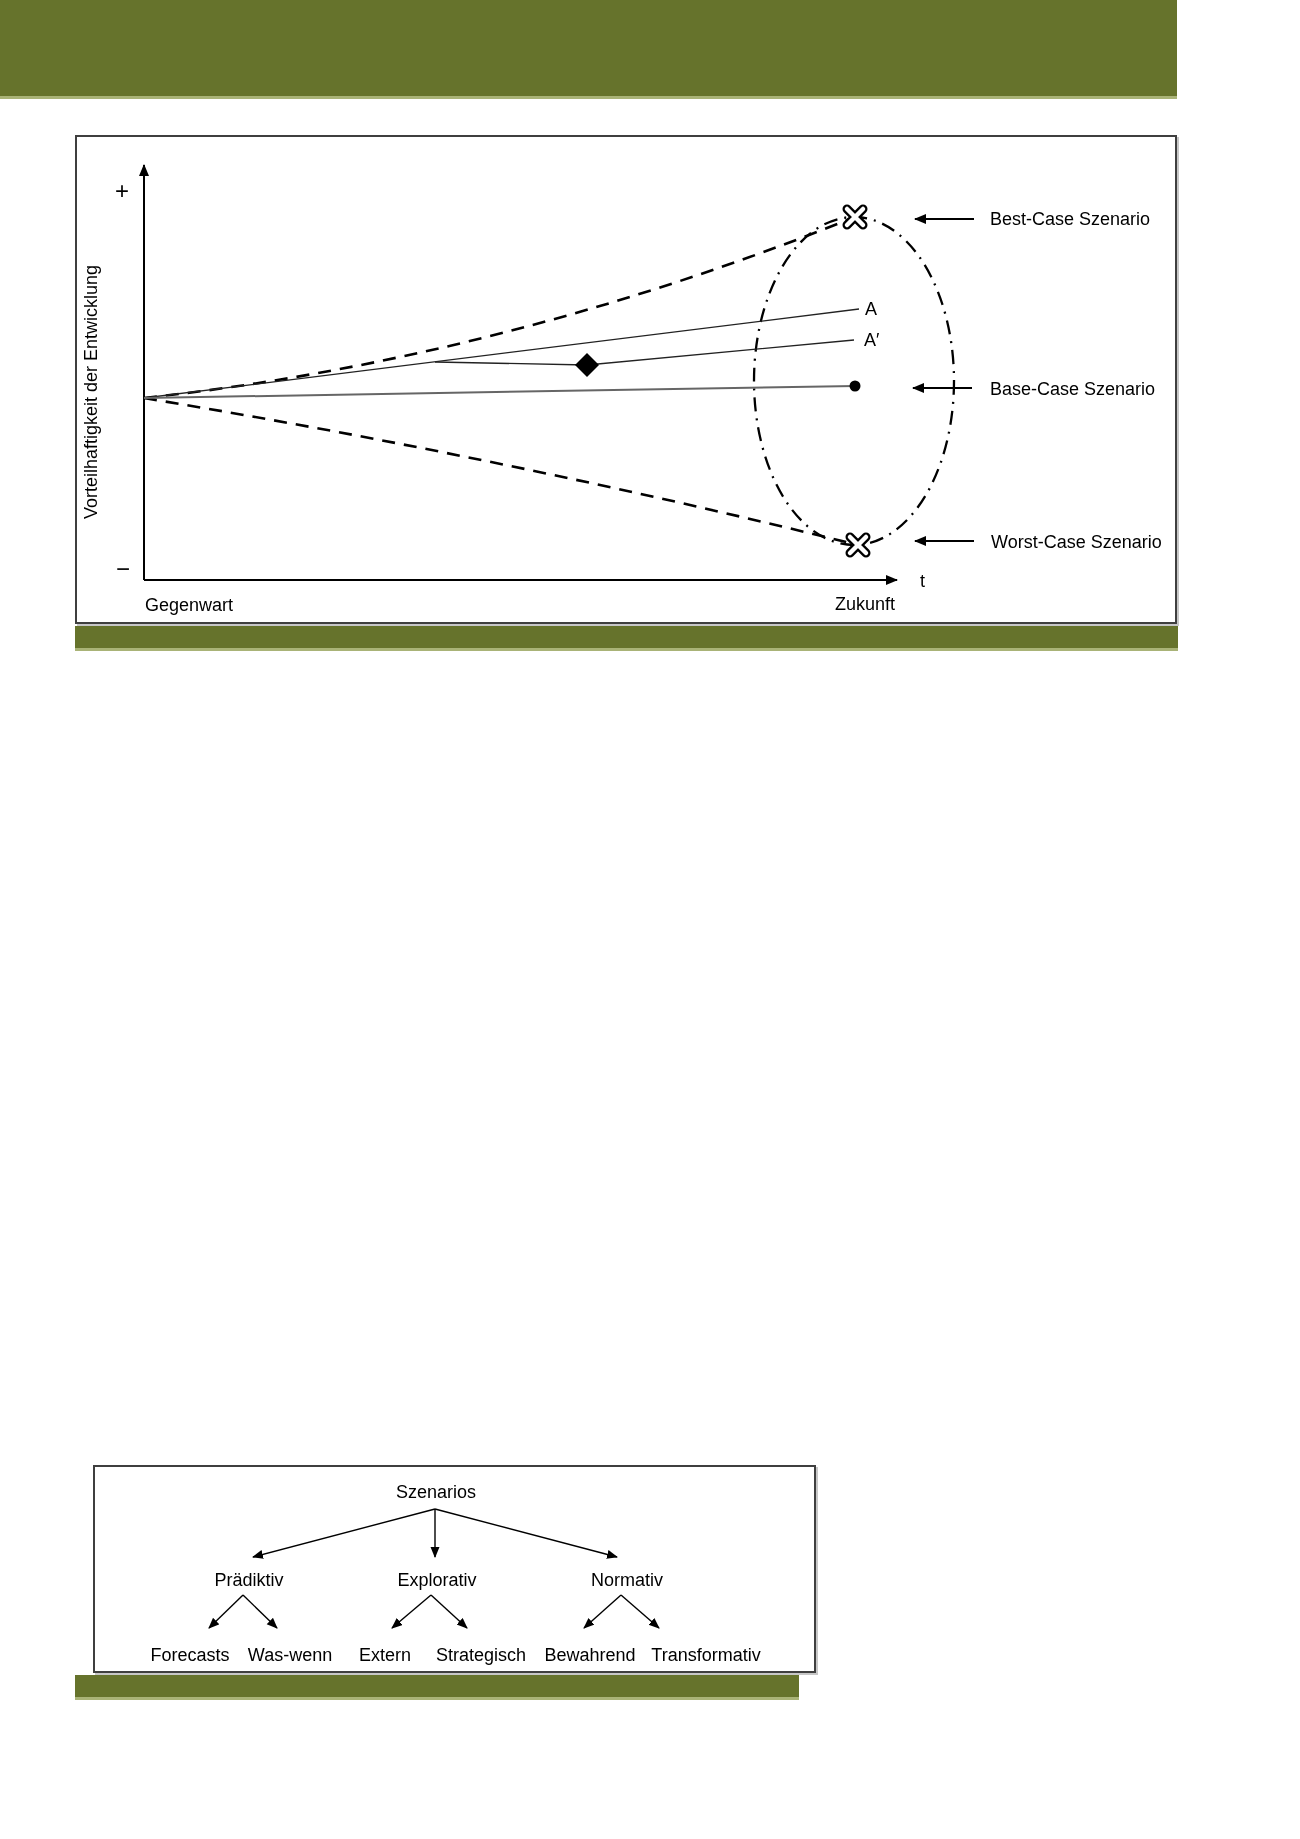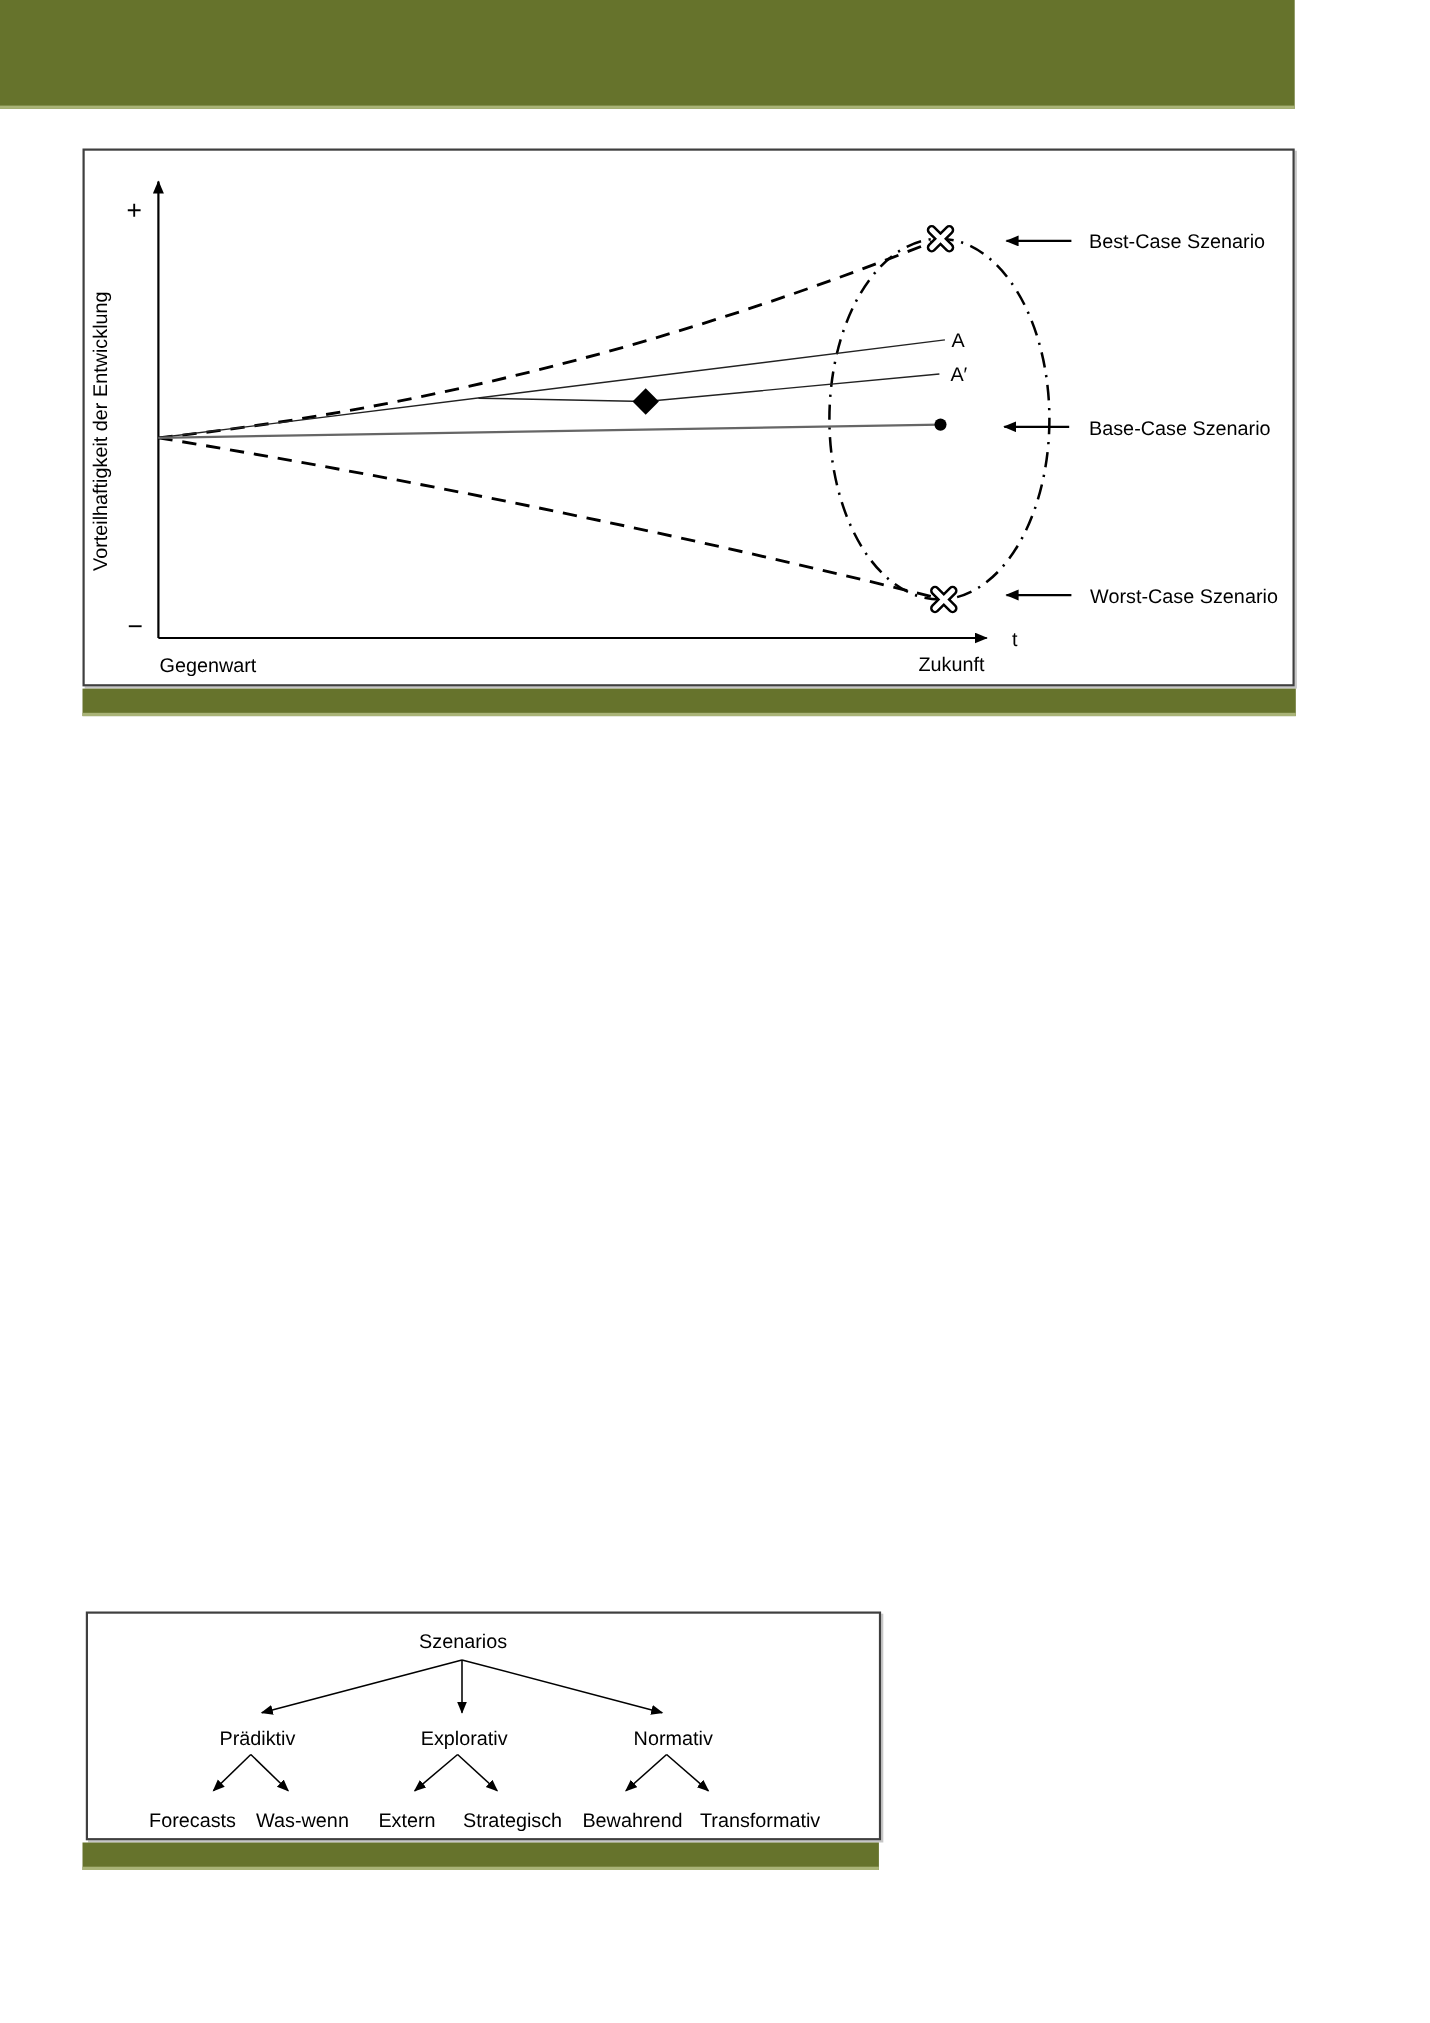--- a/index.html
+++ b/index.html
@@ -19,21 +19,21 @@
   #header-band{ left:0; top:0; width:1177px; height:96px; }
   #fig1-band{ left:75px; top:626px; width:1103px; height:22px; }
   #fig2-band{ left:75px; top:1675px; width:724px; height:22px; }
   .fig-box{
     position:absolute;
     background:#ffffff;
     border:2px solid #3F3F3F;
     box-shadow:2px 2px 0 rgba(130,130,130,0.45);
   }
   #fig1-box{ left:75px; top:135px; width:1098px; height:485px; }
-  #fig2-box{ left:78px; top:1465px; width:719px; height:204px; }
+  #fig2-box{ left:93px; top:1465px; width:719px; height:204px; }
   svg{ position:absolute; left:0; top:0; }
   svg text{
     font-family:"Liberation Sans", sans-serif;
     font-size:18px;
     fill:#000000;
   }
   text.sign{ font-size:24px; }
 </style>
 </head>
 <body>

